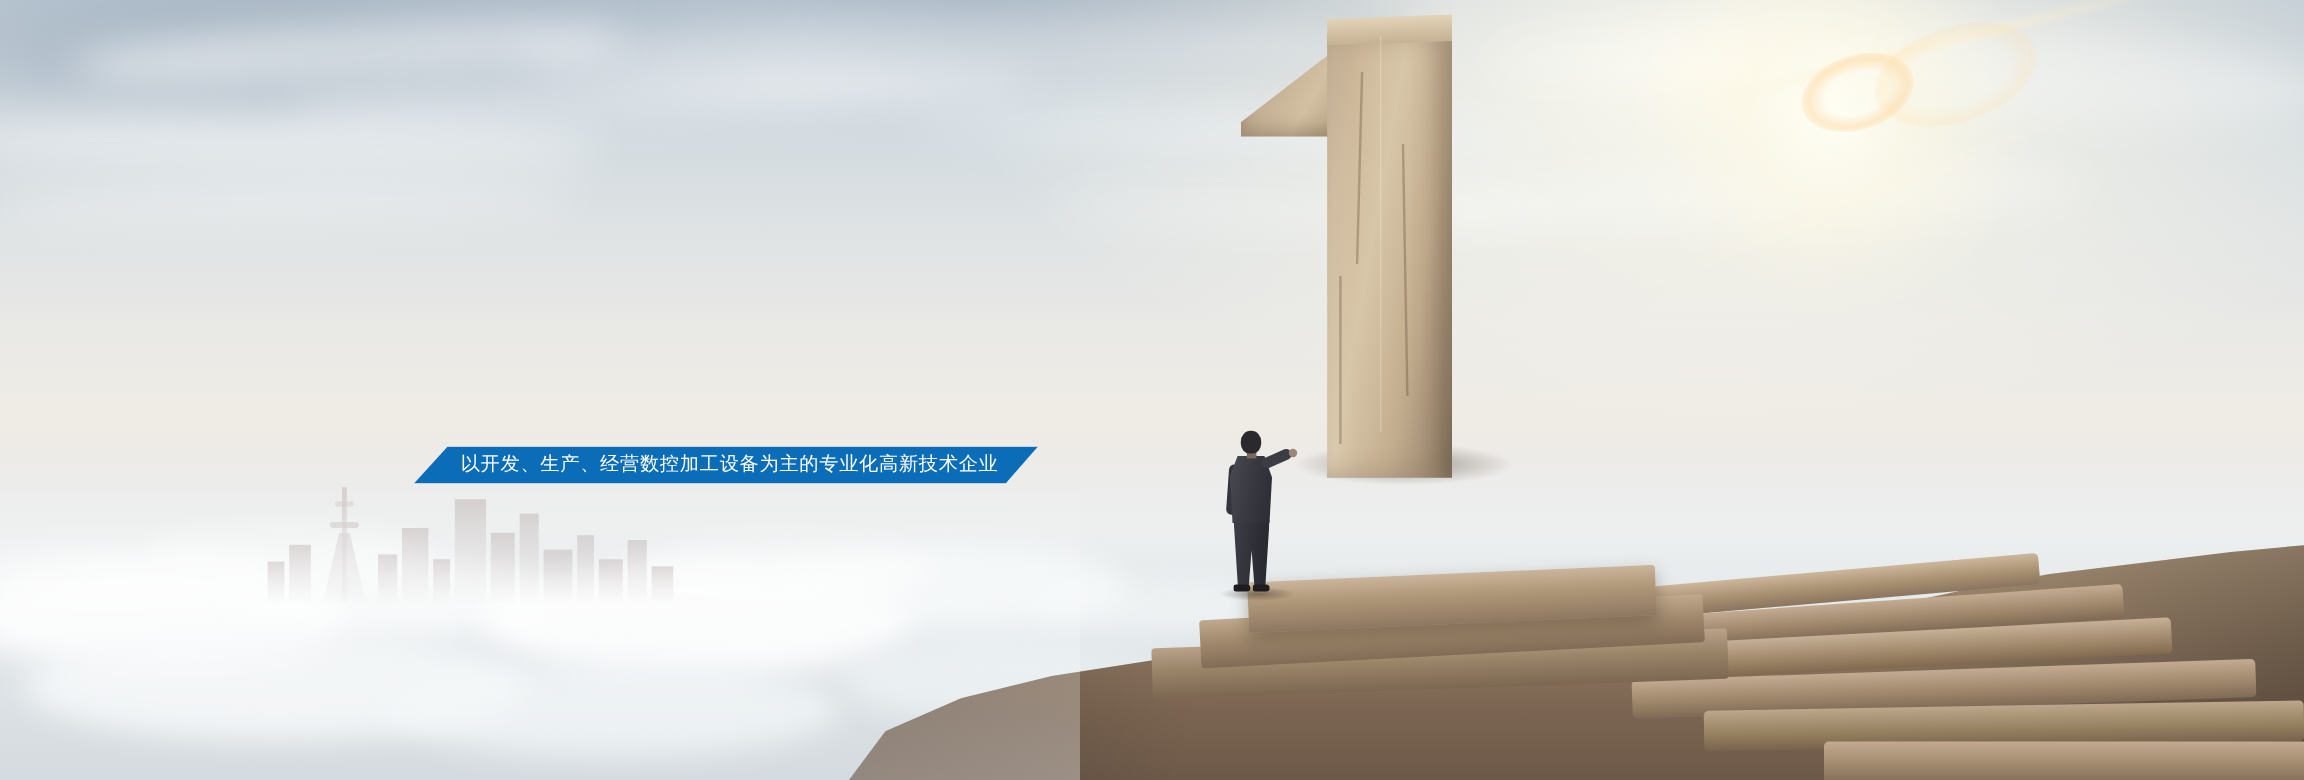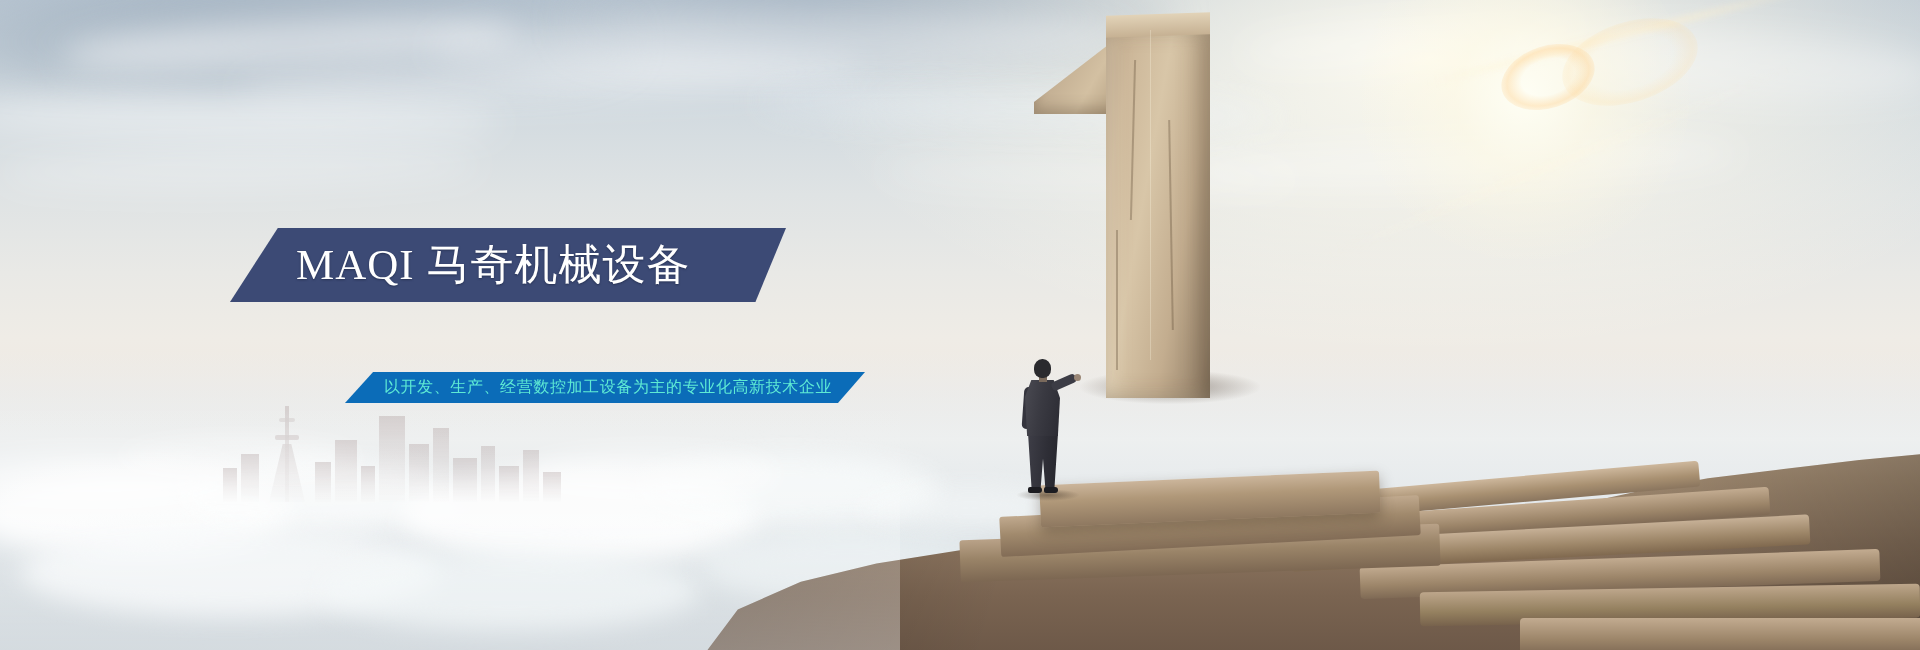--- a/index.html
+++ b/index.html
@@ -250,21 +250,21 @@
   .subtitle-pos { top:264px; }
 
   .tag-band {
     position:absolute; left:345px; top:372px; width:520px; height:31px;
     background:#0b6cb8;
     clip-path:polygon(5.4% 0%, 100% 0%, 94.8% 100%, 0% 100%);
     display:flex; align-items:center; justify-content:center;
     box-shadow:0 2px 8px rgba(11,70,120,.22);
   }
   .tag-text {
-    color:#5eead4;
+    color:#ffffff;
     font-family:"Liberation Sans","DejaVu Sans",sans-serif;
     font-size:16px; font-weight:400; letter-spacing:.6px; white-space:nowrap;
     margin-left:6px;
   }
 
   
   .haze {
     position:absolute; left:0; bottom:0; width:900px; height:260px;
     background:linear-gradient(to top, rgba(255,255,255,.35), rgba(255,255,255,0));
     pointer-events:none;
@@ -362,22 +362,19 @@
     <div class="m-shoe2"></div>
     <div class="m-torso"></div>
     <div class="m-neck"></div>
     <div class="m-head"></div>
     <div class="m-arm-up"></div>
     <div class="m-hand"></div>
   </div>
 
   <div class="haze"></div>
 
-  <div class="title-band">
-    <span class="title-text">MAQI 马奇机械设备</span>
-  </div>
 
 
   <div class="tag-band">
     <span class="tag-text">以开发、生产、经营数控加工设备为主的专业化高新技术企业</span>
   </div>
 
 </div>
 
 </body></html>

